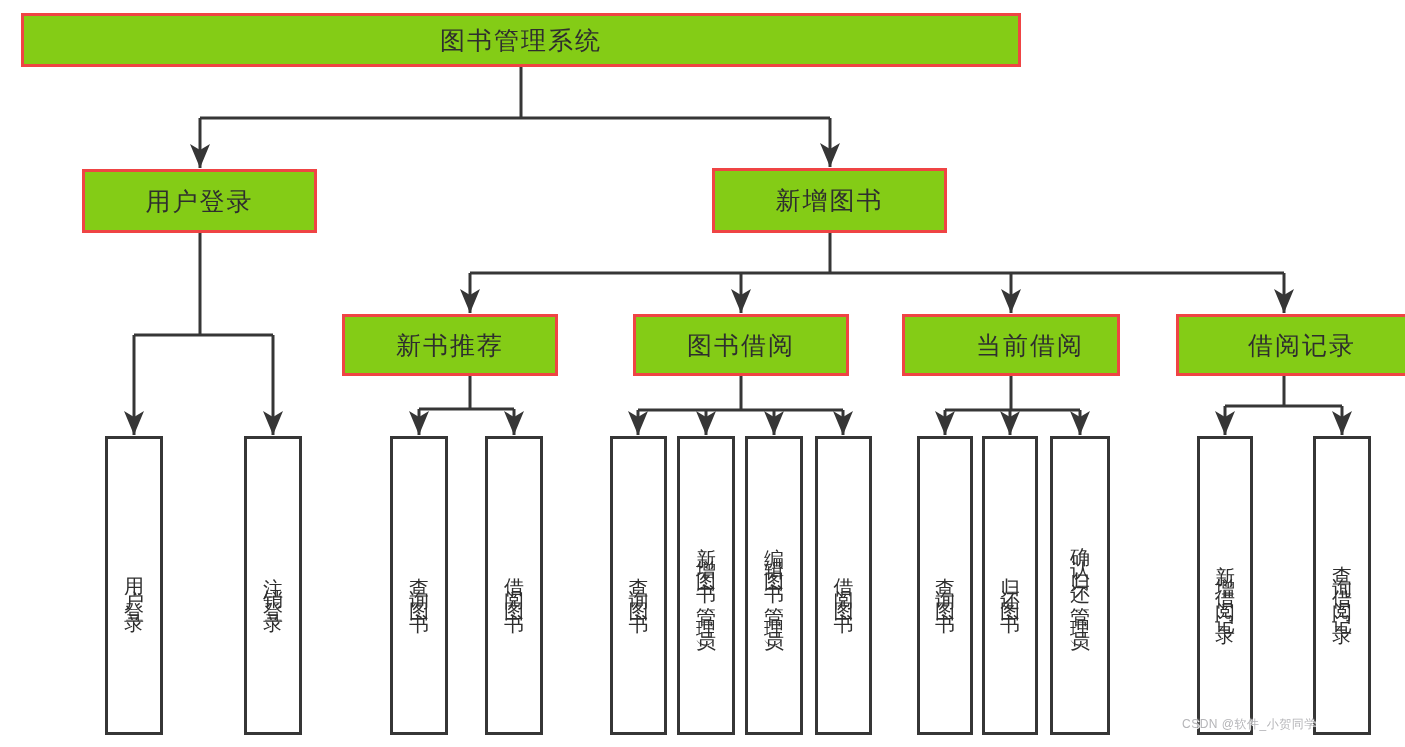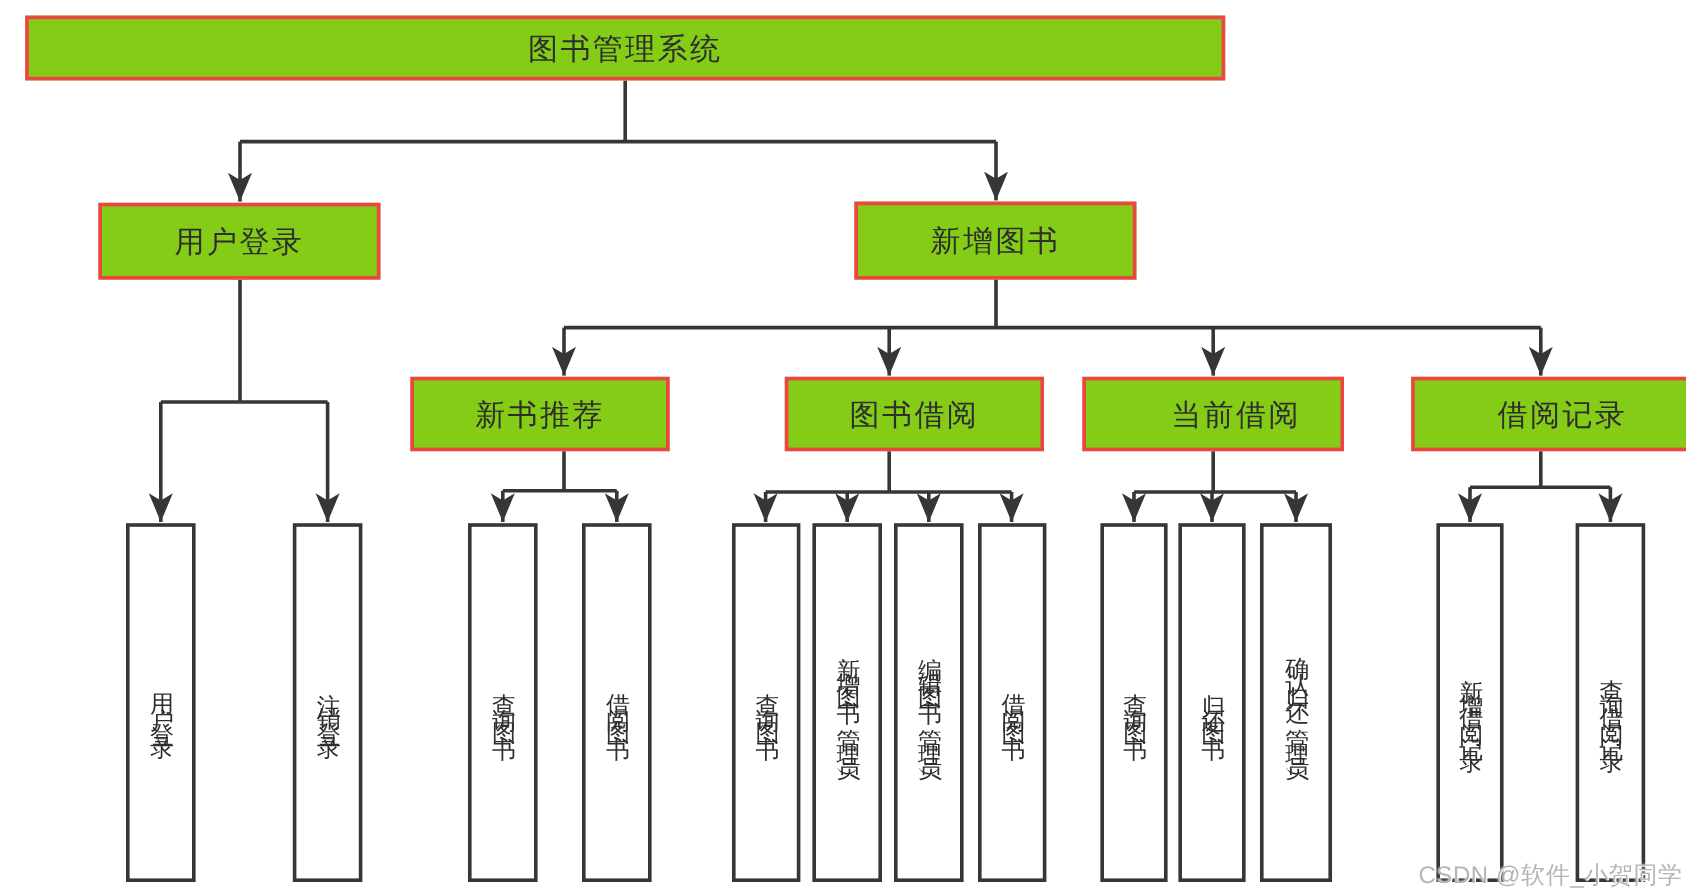--- a/index.html
+++ b/index.html
@@ -18,21 +18,21 @@
     position:absolute;box-sizing:border-box;background:#ffffff;
     border:3px solid #363636;display:flex;align-items:center;justify-content:center;
     top:436px;height:299px;z-index:2;
   }
   .vbox span{
     writing-mode:vertical-rl;line-height:1.05;font-size:20px;
     letter-spacing:12px;color:#2e2e2e;white-space:nowrap;
   }
   #watermark{
     position:absolute;left:1182px;top:716px;z-index:5;
-    font-size:20px;color:#b5b5b8;letter-spacing:0.5px;white-space:nowrap;
+    font-size:12px;color:#b5b5b8;letter-spacing:0.5px;white-space:nowrap;
     text-shadow:0 0 2px #ffffff,1px 1px 0 #ffffff;
   }
 </style>
 </head>
 <body>
 
 <div id="canvas">
 
   <svg id="wires" viewBox="0 0 1405 747" xmlns="http://www.w3.org/2000/svg">
     <defs>
@@ -88,21 +88,21 @@
       <line class="cl" x1="1342" y1="406" x2="1342" y2="435" marker-end="url(#ah)"></line>
     </g>
   </svg>
 
   <div class="hbox" style="left:21px;top:13px;width:1000px;height:54px;">图书管理系统</div>
 
   <div class="hbox" style="left:82px;top:169px;width:235px;height:64px;">用户登录</div>
   <div class="hbox" style="left:712px;top:168px;width:235px;height:65px;">新增图书</div>
 
   <div class="hbox" style="left:342px;top:314px;width:216px;height:62px;">新书推荐</div>
-  <div class="hbox" style="left:654px;top:314px;width:216px;height:62px;">图书借阅</div>
+  <div class="hbox" style="left:633px;top:314px;width:216px;height:62px;">图书借阅</div>
   <div class="hbox" style="left:902px;top:314px;width:218px;height:62px;padding-left:38px;">当前借阅</div>
   <div class="hbox" style="left:1176px;top:314px;width:252px;height:62px;">借阅记录</div>
 
   <div class="vbox" style="left:105px;width:58px;">
     <span>用户登录</span>
   </div>
   <div class="vbox" style="left:244px;width:58px;">
     <span>注销登录</span>
   </div>
 

